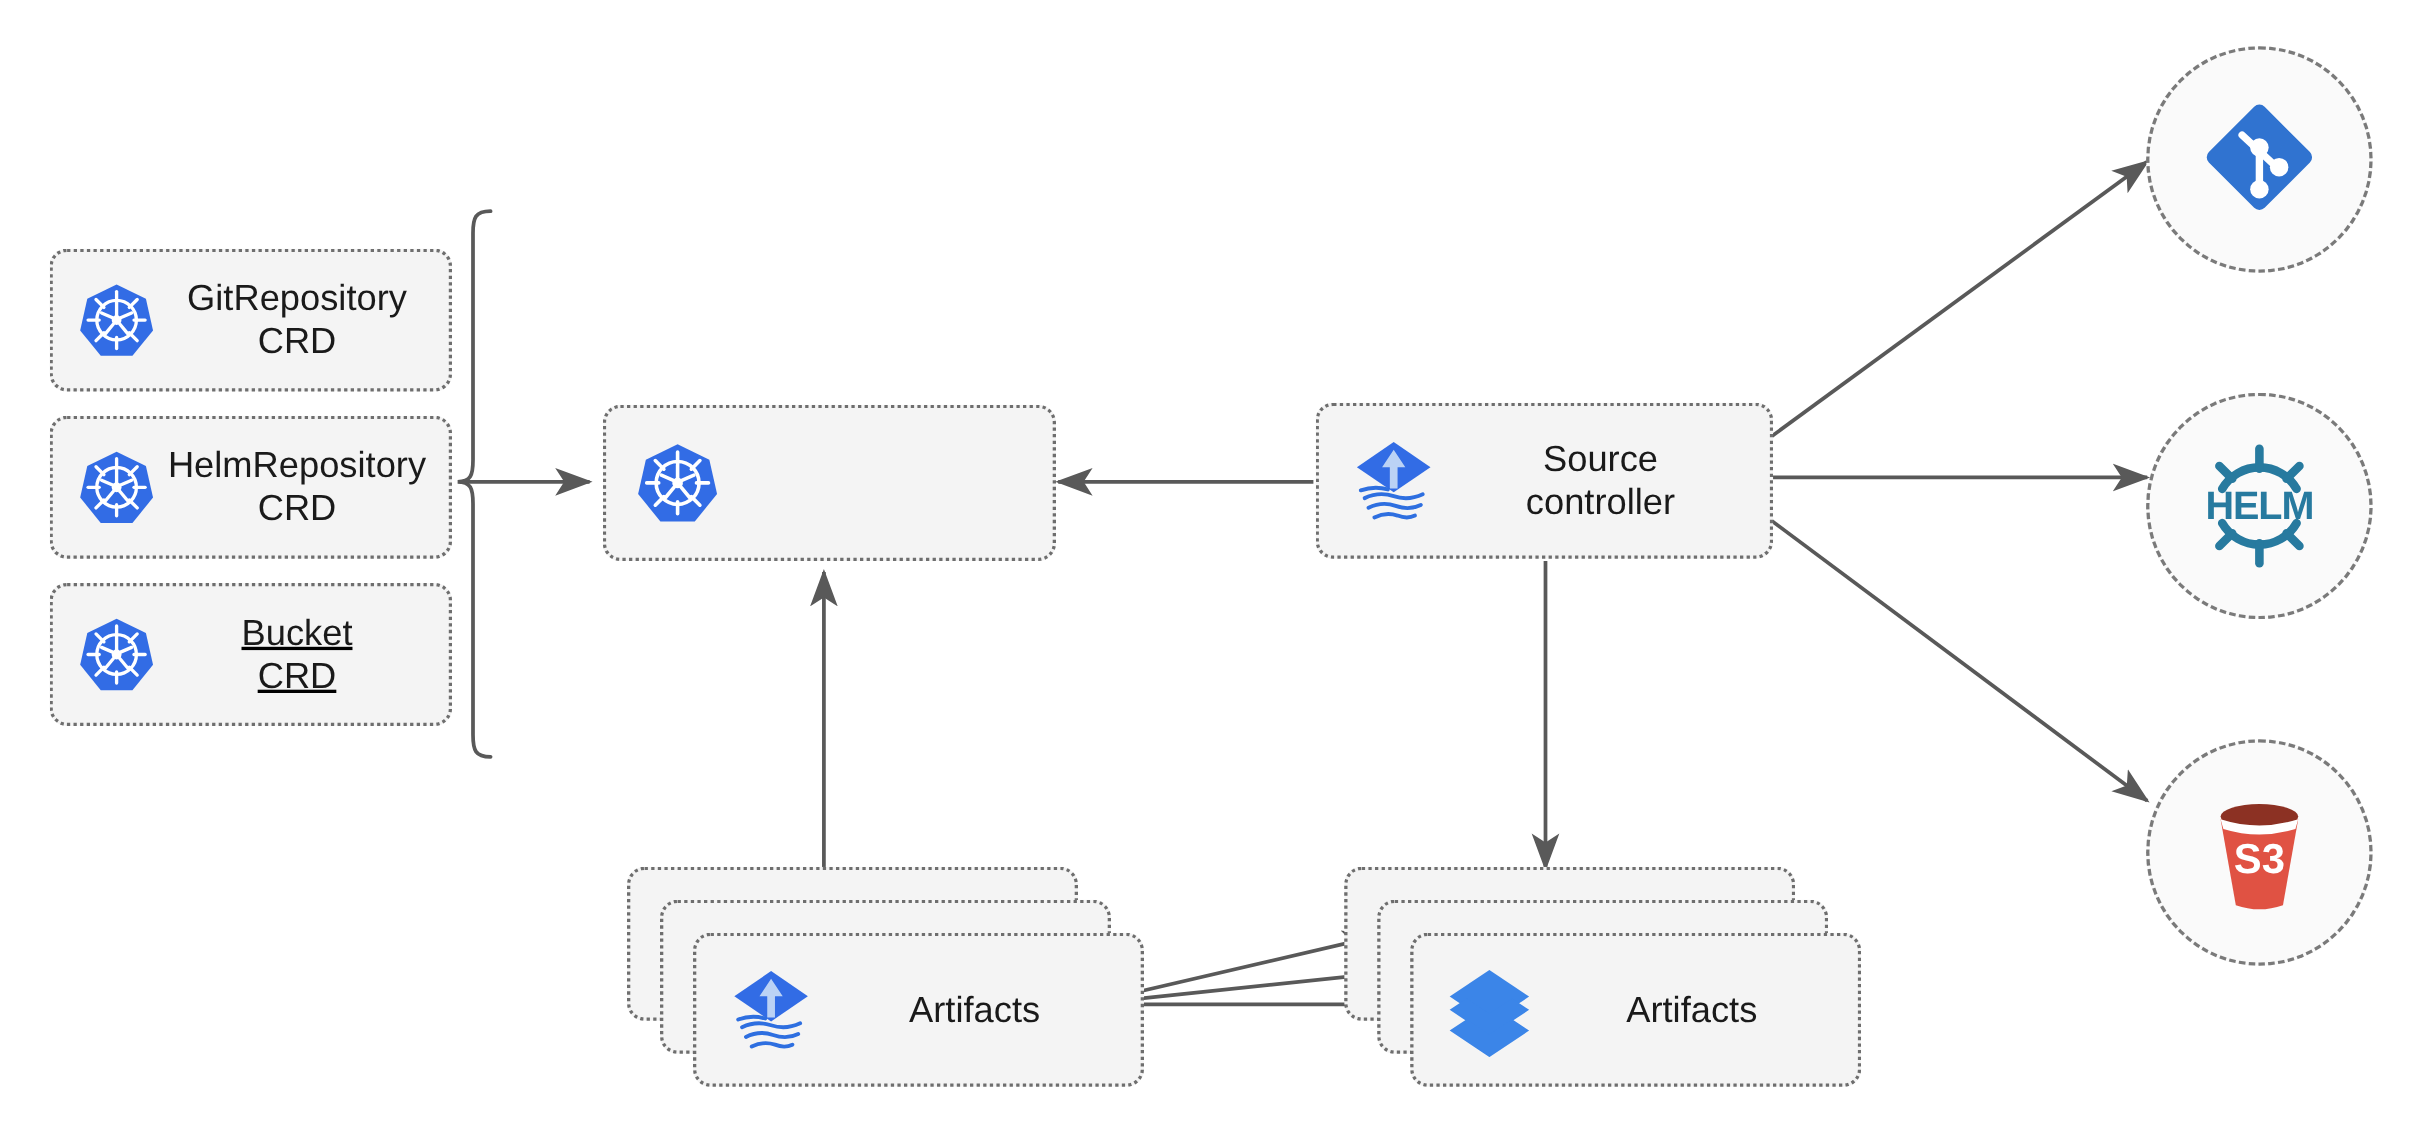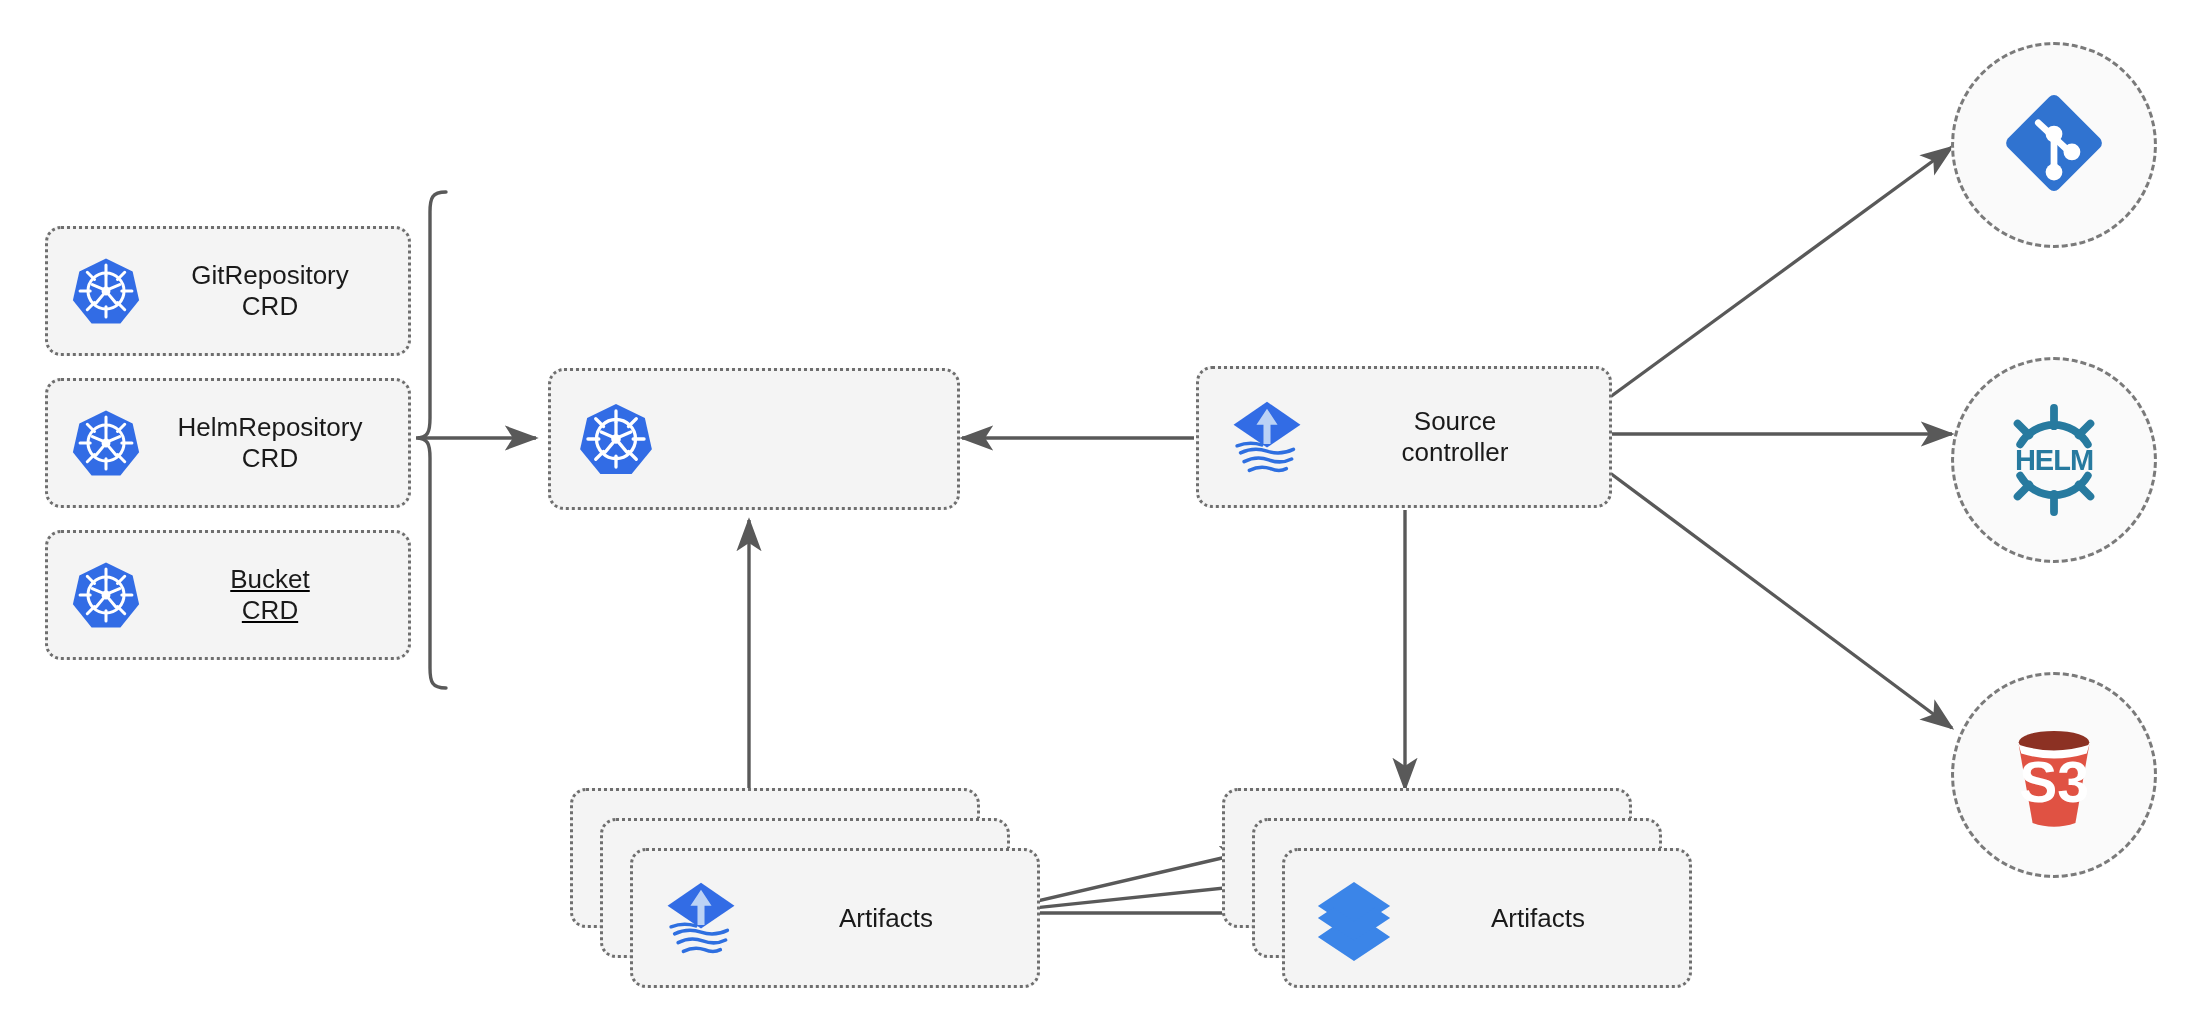--- a/index.html
+++ b/index.html
@@ -35,21 +35,21 @@
     border-radius: 16px;
     display: flex;
     flex-direction: row;
     align-items: center;
     justify-content: flex-start;
   }
   .node.ghost {
     background: #F4F4F4;
   }
   .node-label {
-    font-size: 26px;
+    font-size: 33px;
     color: #1a1a1a;
     line-height: 1.18;
     text-align: center;
     white-space: pre-line;
     flex: 1 1 auto;
     padding-right: 10px;
   }
   .node-icon {
     flex: 0 0 auto;
     display: flex;
@@ -292,28 +292,28 @@
           <path d="M24,38 A30,30 0 0 1 76,38"></path>
           <path d="M24,62 A30,30 0 0 0 76,62"></path>
           <line x1="50" y1="10" x2="50" y2="24"></line>
           <line x1="50" y1="76" x2="50" y2="90"></line>
           <line x1="22" y1="22" x2="31" y2="31"></line>
           <line x1="69" y1="69" x2="78" y2="78"></line>
           <line x1="78" y1="22" x2="69" y2="31"></line>
           <line x1="31" y1="69" x2="22" y2="78"></line>
         </g>
       </svg>
-      <span class="helm-text" style="position:absolute; left:0; top:0; width:130px; height:130px; display:flex; align-items:center; justify-content:center; font-size:29px; color:#277A9F; letter-spacing:-1px;">HELM</span>
+      <span class="helm-text" style="position:absolute; left:0; top:0; width:130px; height:130px; display:flex; align-items:center; justify-content:center; font-size:36px; color:#277A9F; letter-spacing:-1px;">HELM</span>
     </span>
   </div>
 
   <div class="circle-node" style="left:1951px; top:672px; width:206px; height:206px;">
     <span style="position:relative; display:block; width:126px; height:126px;">
       <svg width="126" height="126" viewBox="0 0 100 100">
         <path d="M22,26 L78,26 L67,88 Q50,94 33,88 Z" fill="#E05243"></path>
         <ellipse cx="50" cy="24" rx="28" ry="9" fill="#8C3123"></ellipse>
         <path d="M22,26 Q50,35 78,26 L76,33 Q50,41 24,33 Z" fill="#ffffff"></path>
       </svg>
-      <span class="helm-text" style="position:absolute; left:0; top:0; width:126px; height:126px; display:flex; align-items:center; justify-content:center; font-size:57px; color:#ffffff; padding-top:14px; box-sizing:border-box;">S3</span>
+      <span class="helm-text" style="position:absolute; left:0; top:0; width:126px; height:126px; display:flex; align-items:center; justify-content:center; font-size:38px; color:#ffffff; padding-top:14px; box-sizing:border-box;">S3</span>
     </span>
   </div>
 
 </div>
 
 </body></html>

